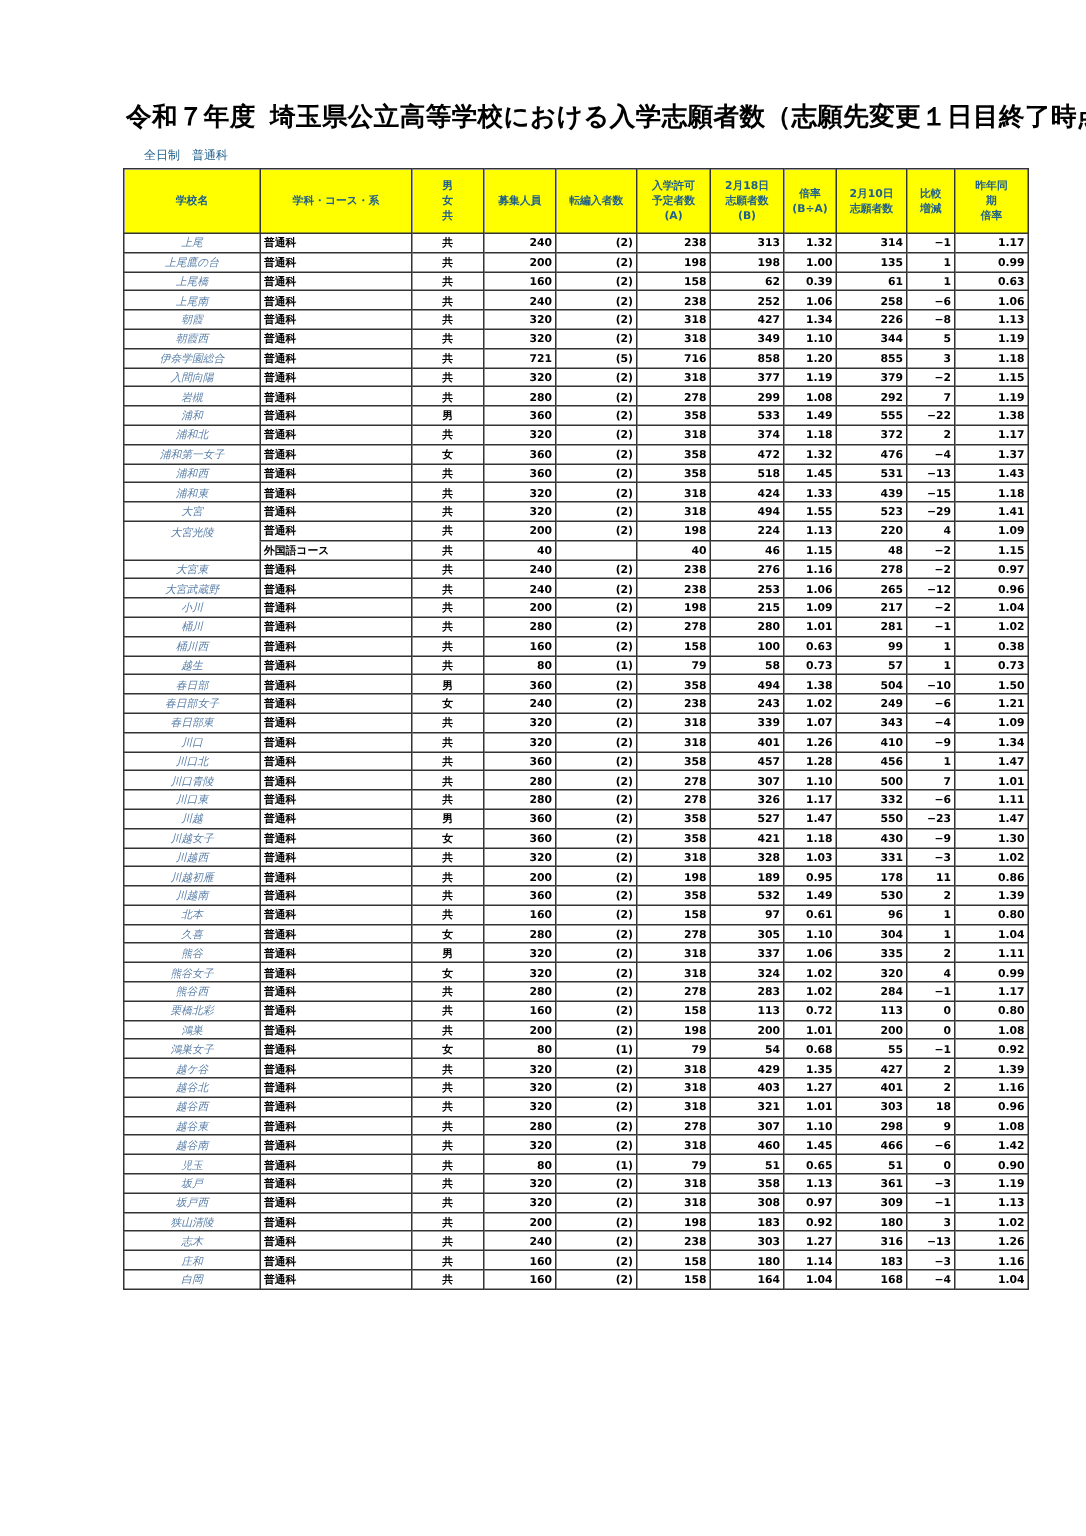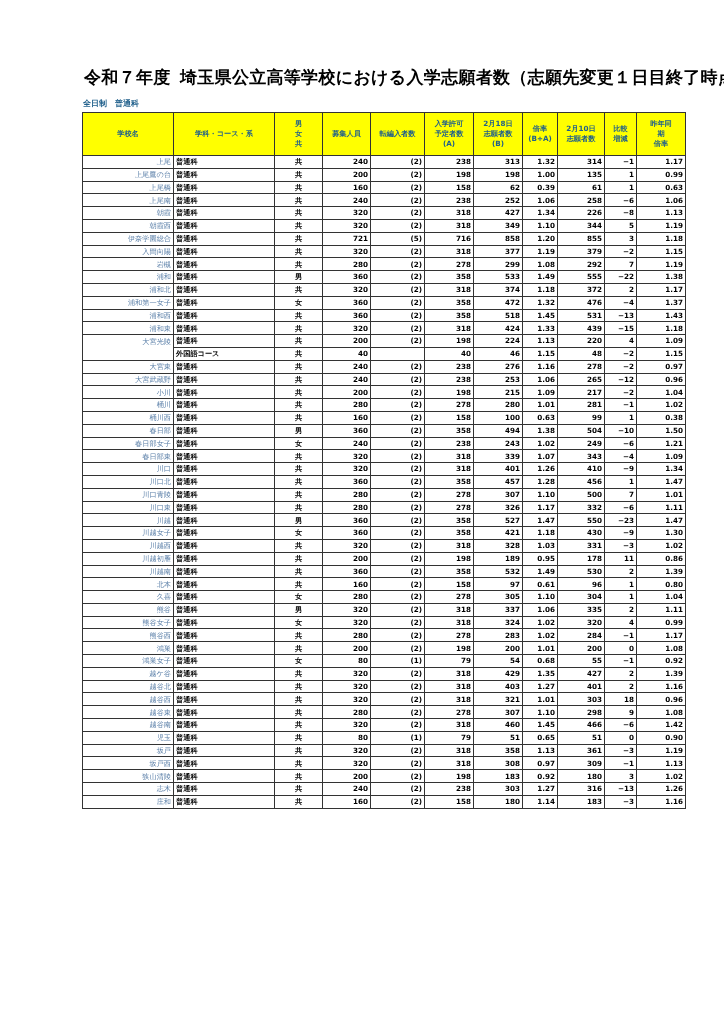--- a/index.html
+++ b/index.html
@@ -1,25 +1,25 @@
 <!DOCTYPE html>
 <html><head>
 <meta charset="utf-8">
 <style>
   html, body { margin:0; padding:0; background:#ffffff; }
   body { width:724px; height:1024px; position:relative; font-family:"DejaVu Sans","Liberation Sans",sans-serif; color:#000; overflow:hidden; }
   .title { position:absolute; left:84px; top:66px; font-size:17px; font-weight:bold; letter-spacing:0.3px; white-space:nowrap; }
   .title .year { display:inline-block; width:96px; }
-  .subtitle { position:absolute; left:83px; top:98px; font-size:8px; font-weight:bold; color:#1f5f8b; white-space:nowrap; }
+  .subtitle { position:absolute; left:96px; top:98px; font-size:8px; font-weight:normal; color:#1f5f8b; white-space:nowrap; }
   .subtitle span { margin-right:8px; }
   table { position:absolute; left:82px; top:112px; border-collapse:collapse; table-layout:fixed; width:603px; }
   th, td { border:1px solid #333; padding:0 2px; font-size:7.2px; line-height:1; overflow:hidden; white-space:nowrap; }
   th { background:#ffff00; color:#1f5f8b; font-weight:bold; text-align:center; height:42px; line-height:10px; padding:0 1px; }
   td { height:11.8px; font-weight:bold; }
-  td.school { color:#5a7fa8; font-weight:normal; text-align:right; }
+  td.school { color:#5a7fa8; font-weight:normal; text-align:center;font-style:italic; }
   td.course { text-align:left; }
   td.gender { text-align:center; }
   td.num { text-align:right; }
   tr.cont td.school { border-top:none; }
   tr.hasnext td.school { border-bottom:none; }
 </style>
 </head>
 <body>
 
 <div class="title">
@@ -234,20 +234,33 @@
         <td class="gender">共</td>
         <td class="num">320</td>
         <td class="num">(2)</td>
         <td class="num">318</td>
         <td class="num">424</td>
         <td class="num">1.33</td>
         <td class="num">439</td>
         <td class="num">−15</td>
         <td class="num">1.18</td>
       </tr>
+      <tr>
+        <td class="school">大宮</td>
+        <td class="course">普通科</td>
+        <td class="gender">共</td>
+        <td class="num">320</td>
+        <td class="num">(2)</td>
+        <td class="num">318</td>
+        <td class="num">494</td>
+        <td class="num">1.55</td>
+        <td class="num">523</td>
+        <td class="num">−29</td>
+        <td class="num">1.41</td>
+      </tr>
       <tr class="hasnext">
         <td class="school">大宮光陵</td>
         <td class="course">普通科</td>
         <td class="gender">共</td>
         <td class="num">200</td>
         <td class="num">(2)</td>
         <td class="num">198</td>
         <td class="num">224</td>
         <td class="num">1.13</td>
         <td class="num">220</td>
@@ -326,20 +339,33 @@
         <td class="num">160</td>
         <td class="num">(2)</td>
         <td class="num">158</td>
         <td class="num">100</td>
         <td class="num">0.63</td>
         <td class="num">99</td>
         <td class="num">1</td>
         <td class="num">0.38</td>
       </tr>
       <tr>
+        <td class="school">越生</td>
+        <td class="course">普通科</td>
+        <td class="gender">共</td>
+        <td class="num">80</td>
+        <td class="num">(1)</td>
+        <td class="num">79</td>
+        <td class="num">58</td>
+        <td class="num">0.73</td>
+        <td class="num">57</td>
+        <td class="num">1</td>
+        <td class="num">0.73</td>
+      </tr>
+      <tr>
         <td class="school">春日部</td>
         <td class="course">普通科</td>
         <td class="gender">男</td>
         <td class="num">360</td>
         <td class="num">(2)</td>
         <td class="num">358</td>
         <td class="num">494</td>
         <td class="num">1.38</td>
         <td class="num">504</td>
         <td class="num">−10</td>
@@ -545,20 +571,33 @@
         <td class="course">普通科</td>
         <td class="gender">共</td>
         <td class="num">280</td>
         <td class="num">(2)</td>
         <td class="num">278</td>
         <td class="num">283</td>
         <td class="num">1.02</td>
         <td class="num">284</td>
         <td class="num">−1</td>
         <td class="num">1.17</td>
+      </tr>
+      <tr>
+        <td class="school">栗橋北彩</td>
+        <td class="course">普通科</td>
+        <td class="gender">共</td>
+        <td class="num">160</td>
+        <td class="num">(2)</td>
+        <td class="num">158</td>
+        <td class="num">113</td>
+        <td class="num">0.72</td>
+        <td class="num">113</td>
+        <td class="num">0</td>
+        <td class="num">0.80</td>
       </tr>
       <tr>
         <td class="school">鴻巣</td>
         <td class="course">普通科</td>
         <td class="gender">共</td>
         <td class="num">200</td>
         <td class="num">(2)</td>
         <td class="num">198</td>
         <td class="num">200</td>
         <td class="num">1.01</td>
@@ -715,14 +754,27 @@
         <td class="gender">共</td>
         <td class="num">160</td>
         <td class="num">(2)</td>
         <td class="num">158</td>
         <td class="num">180</td>
         <td class="num">1.14</td>
         <td class="num">183</td>
         <td class="num">−3</td>
         <td class="num">1.16</td>
       </tr>
+      <tr>
+        <td class="school">白岡</td>
+        <td class="course">普通科</td>
+        <td class="gender">共</td>
+        <td class="num">160</td>
+        <td class="num">(2)</td>
+        <td class="num">158</td>
+        <td class="num">164</td>
+        <td class="num">1.04</td>
+        <td class="num">168</td>
+        <td class="num">−4</td>
+        <td class="num">1.04</td>
+      </tr>
     </tbody>
 </table>
 
 </body></html>

